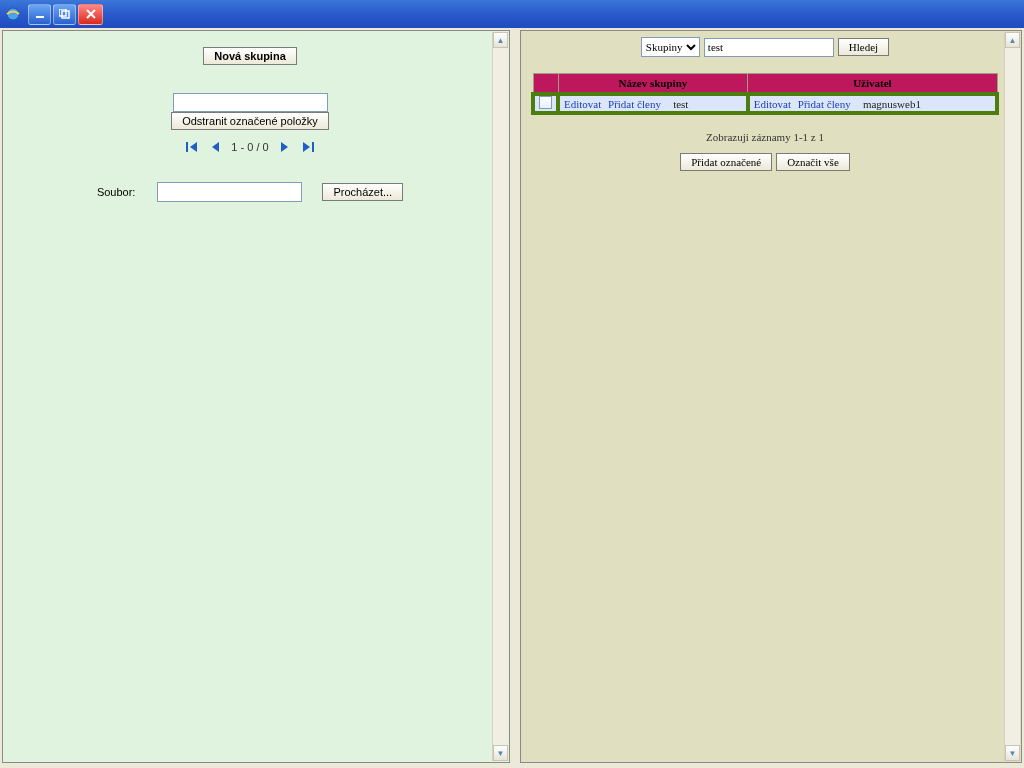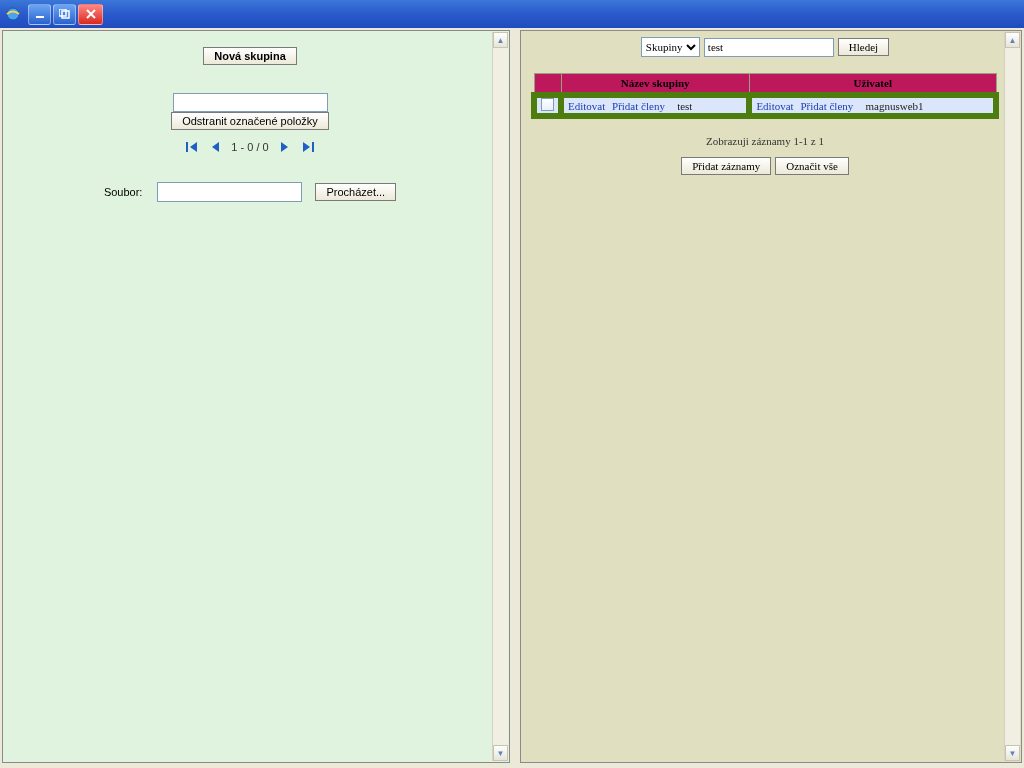--- a/index.html
+++ b/index.html
@@ -30,34 +30,34 @@
 
 .left-content { padding: 16px 24px 0 12px; }
 .btn { background: linear-gradient(to bottom,#fff,#ece9d8); border: 1px solid #7a7a7a; padding: 2px 10px; font: inherit; cursor: pointer; }
 .row-nova { display: flex; justify-content: center; margin-bottom: 28px; font-weight: bold; }
 .row-del { display: flex; align-items: center; justify-content: space-between; margin-bottom: 10px; flex-direction: column; }
 .input-text { border: 1px solid #7f9db9; background: #fff; font: inherit; padding: 2px 3px; height: 19px; }
 .input-text.left-name { width: 155px; }
 .pager { display: flex; align-items: center; justify-content: center; gap: 10px; color: #1f5fc7; font-weight: bold; margin-bottom: 28px; }
 .pager .nav { cursor: pointer; display: inline-flex; }
 .pager .info { color: #333; font-weight: normal; }
-.row-file { display: flex; align-items: center; justify-content: center; gap: 13px; margin-bottom: 12px; }
+.row-file { display: flex; align-items: center; justify-content: center; gap: 20px; margin-bottom: 12px; }
 .row-file label { margin-right: 2px; }
 .file-input { border: 1px solid #7f9db9; background: #fff; height: 20px; width: 145px; padding: 2px; }
 .row-import { display: flex; justify-content: center; }
 
 
 .right-content { padding: 6px 22px 0 10px; }
 .search-row { display: flex; align-items: center; justify-content: center; gap: 4px; margin-bottom: 16px; }
 .select { border: 1px solid #7f9db9; background: #fff; font: inherit; height: 20px; }
 .input-text.search { width: 130px; }
 
 .grid { width: 100%; border-collapse: collapse; }
 .grid th { background: #be185d; border: 1px solid #9e9e85; padding: 3px 6px; font-weight: bold; text-align: center; }
-.grid td { background: #dbe6fb; border: 6px solid #4d7c0f; padding: 0 4px; vertical-align: middle; }
+.grid td { background: #dbe6fb; border: 4px solid #4d7c0f; padding: 0 4px; vertical-align: middle; }
 .grid td.checkbox-cell { width: 20px; text-align: center; background:#dbe6fb; }
 .link { color: #1a3fb3; cursor: pointer; margin-right: 4px; }
 .txt { color: #222; }
 
 .status { text-align: center; margin: 16px 0 10px; color: #333; }
 .action-row { display: flex; justify-content: center; gap: 4px; }
 
 .chk { width: 13px; height: 13px; border: 1px solid #7f9db9; background: linear-gradient(to bottom,#fff,#e6f0fb); display: inline-block; cursor: pointer; }
 </style>
 </head>
@@ -167,21 +167,21 @@
               <td>
                 <span class="link">Editovat</span>
                 <span class="link">Přidat členy</span>
                 &nbsp;&nbsp;<span class="txt">magnusweb1</span>
               </td>
             </tr>
           </tbody>
         </table>
         <div class="status">Zobrazuji záznamy 1-1 z 1</div>
         <div class="action-row">
-          <button class="btn">Přidat záznamy</button>
+          <button class="btn">Přidat označené</button>
           <button class="btn">Označit vše</button>
         </div>
       </div>
       <div class="vscroll">
         <div class="arrow">▲</div>
         <div class="track"></div>
         <div class="arrow">▼</div>
       </div>
     </div>
   </div>

